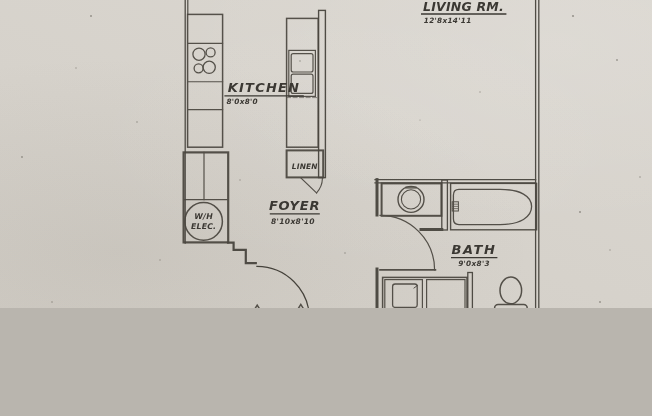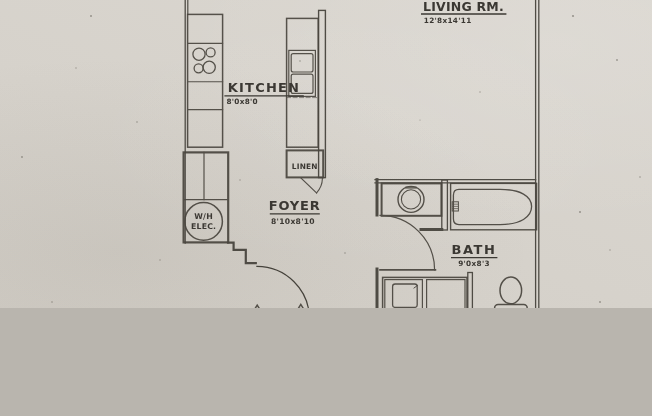--- a/index.html
+++ b/index.html
@@ -7,20 +7,21 @@
     position:relative;
     width:652px;height:308px;
     overflow:hidden;
     background-color:#d8d4cd;
     background-image:
       radial-gradient(ellipse at 18% 82%, rgba(110,104,92,.10), transparent 55%),
       radial-gradient(ellipse at 85% 15%, rgba(255,255,255,.10), transparent 50%),
       radial-gradient(ellipse at 55% 45%, rgba(255,255,255,.05), transparent 60%),
       linear-gradient(200deg, rgba(255,255,255,.07), rgba(120,112,100,.06));
     font-family:"DejaVu Sans", sans-serif;
+    font-style:italic;
   }
   svg{display:block}
   .ink{stroke:#45423b;fill:none;stroke-linecap:square}
   .fix{stroke:#4a463f;fill:none;stroke-linecap:square}
   text{fill:#3b3833;font-weight:700;font-family:"DejaVu Sans", sans-serif;}
   .room-label{font-size:13px;letter-spacing:1.2px;}
   .room-label-sm{font-size:12.5px;letter-spacing:.2px;}
   .foyer-label{font-size:13px;letter-spacing:.8px;}
   .bath-label{font-size:13px;letter-spacing:1.6px;}
   .dims{font-size:7.3px;letter-spacing:.3px;}

